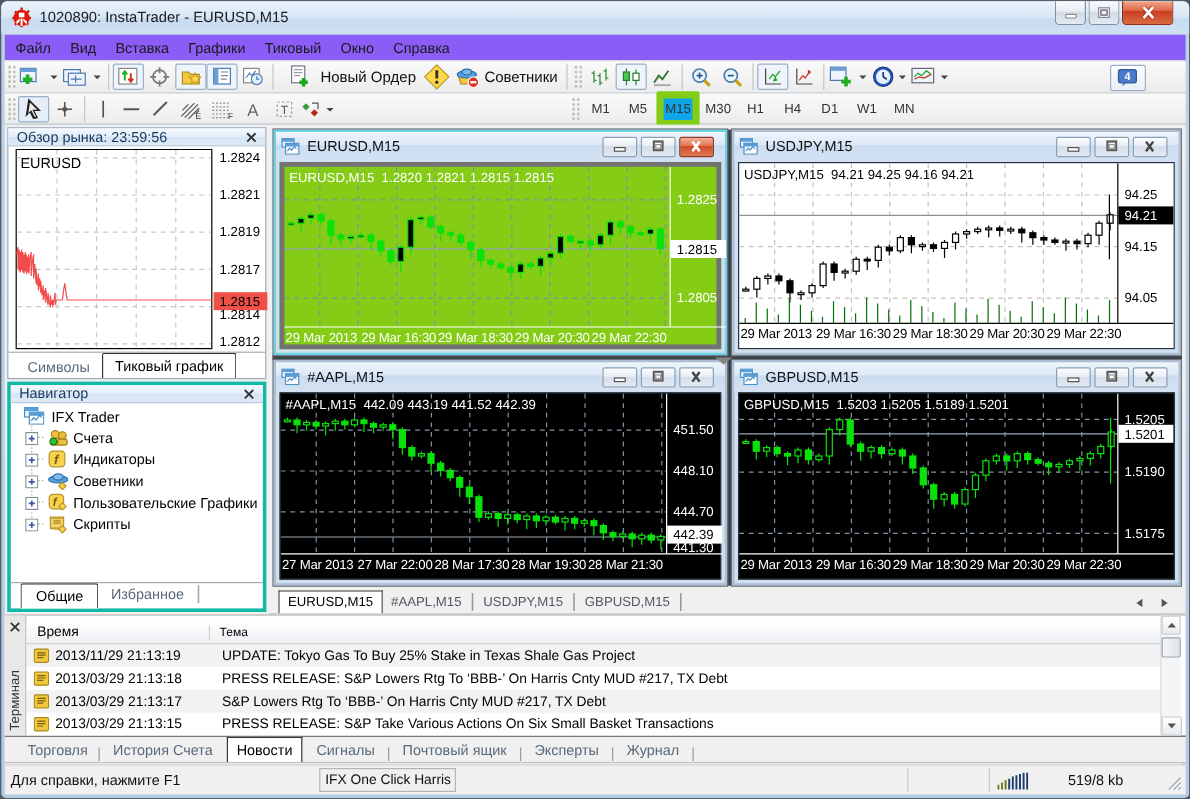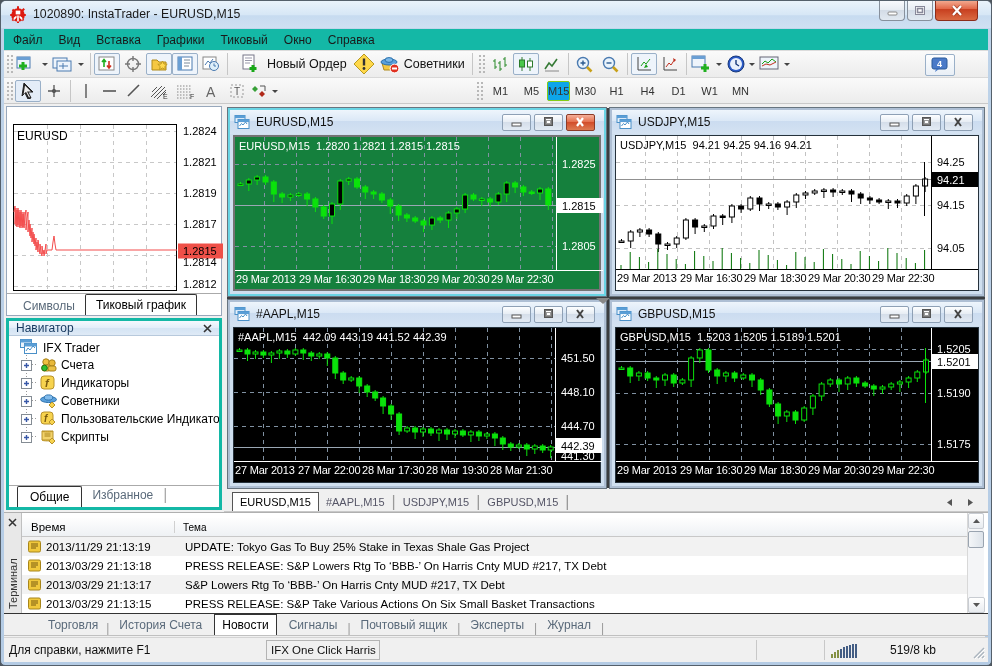--- a/index.html
+++ b/index.html
@@ -57,21 +57,21 @@
       </svg>
     </div>
  <div style="width:43px;height:20px;border:1px solid #8c2c1a;border-top:none;border-radius:0 0 4px 4px;background:linear-gradient(#f2a88e,#e2694a 40%,#c84020 45%,#da6a42);display:flex;align-items:center;justify-content:center">
   <svg width="16" height="13">
         <path d="M4 2l8 9M12 2l-8 9" stroke="#7a2612" stroke-width="4" opacity="0.5"></path>
         <path d="M4 2l8 9M12 2l-8 9" stroke="#fff" stroke-width="2.2"></path>
       </svg>
     </div>
 </div>
 
-<div class="abs" style="left:4px;top:29px;width:984px;height:22px;background:#14b8a6;border-bottom:1px solid #dcdcdc;display:flex;align-items:center;padding-left:1px">
+<div class="abs" style="left:4px;top:29px;width:984px;height:22px;background:#8b5cf6;border-bottom:1px solid #dcdcdc;display:flex;align-items:center;padding-left:1px">
     <span class="mi">Файл</span>
     <span class="mi">Вид</span>
     <span class="mi">Вставка</span>
     <span class="mi">Графики</span>
     <span class="mi">Тиковый</span>
     <span class="mi">Окно</span>
     <span class="mi">Справка</span>
   </div>
 
 <div class="abs" style="left:4px;top:51px;width:984px;height:27px;background:linear-gradient(#fafafa,#ececec);border-bottom:1px solid #d8d8d8;display:flex;align-items:center">
@@ -310,31 +310,35 @@
       </svg>
       <svg width="10" height="8">
         <path d="M2 3l3 3 3-3" fill="#444"></path>
       </svg>
     </div>
 </div>
 <div class="abs" style="left:474px;top:78px;height:25px;display:flex;align-items:center">
     <div class="grip"></div>
     <div class="tf">M1</div>
     <div class="tf">M5</div>
-    <div class="tf" style="border:1px solid #84cc16;background:#0ea5e9;border-radius:2px;width:23px">M15</div>
+    <div class="tf" style="border:6px solid #84cc16;background:#0ea5e9;border-radius:2px;width:36px">M15</div>
     <div class="tf">M30</div>
     <div class="tf">H1</div>
     <div class="tf">H4</div>
     <div class="tf">D1</div>
     <div class="tf">W1</div>
     <div class="tf">MN</div>
   </div>
 <div class="abs" style="left:4px;top:104px;width:981px;height:533px;background:#f0f0f0"></div>
 
 <div class="abs" style="left:6px;top:106px;width:216px;height:210px;background:#fff;border:1px solid #98a8bc">
+ <div class="phead">Обзор рынка: 23:59:56
+   <svg style="margin-left:auto" width="9" height="9">
+        <path d="M1 1l7 7M8 1l-7 7" stroke="#333" stroke-width="1.6"></path>
+      </svg></div>
  <div style="position:absolute;left:0;top:17px;width:222px;height:170px;overflow:hidden">
       <svg width="216" height="170" style="position:absolute;left:0;top:0">
 <rect x="6.5" y="0.5" width="163" height="166" fill="#fff" stroke="#000"></rect>
 <path d="M40.5 1V165" stroke="#c8c8c8" stroke-dasharray="4,4"></path>
         <path d="M73.5 1V165" stroke="#c8c8c8" stroke-dasharray="4,4"></path>
         <path d="M106.5 1V165" stroke="#c8c8c8" stroke-dasharray="4,4"></path>
         <path d="M139.5 1V165" stroke="#c8c8c8" stroke-dasharray="4,4"></path>
         <path d="M7 7.5H169" stroke="#c8c8c8" stroke-dasharray="4,4"></path>
         <path d="M7 38.5H169" stroke="#c8c8c8" stroke-dasharray="4,4"></path>
         <path d="M7 69.5H169" stroke="#c8c8c8" stroke-dasharray="4,4"></path>
@@ -399,21 +403,21 @@
           <rect x="0.5" y="0.5" width="10" height="10" fill="#fff" stroke="#848c94"></rect>
           <path d="M3 5.5h5M5.5 3v5" stroke="#3858a8" stroke-width="1.4"></path>
         </svg><div class="abs" style="left:52px;top:58px;font-size:12px;color:#000;white-space:nowrap">Советники</div><div class="abs" style="left:31px;top:57px"><svg width="17" height="16">
             <ellipse cx="8.5" cy="6.5" rx="8" ry="3" fill="#5aa0dc" stroke="#2a70ac"></ellipse>
             <ellipse cx="8.5" cy="4.5" rx="4.2" ry="2.6" fill="#82bcec" stroke="#2a70ac"></ellipse>
             <path d="M12 9l3 3-3 3-3-3z" fill="#f7d34e" stroke="#b8922a"></path>
           </svg></div>
   <svg class="abs" style="left:12px;top:78px" width="11" height="11">
           <rect x="0.5" y="0.5" width="10" height="10" fill="#fff" stroke="#848c94"></rect>
           <path d="M3 5.5h5M5.5 3v5" stroke="#3858a8" stroke-width="1.4"></path>
-        </svg><div class="abs" style="left:52px;top:76px;font-size:12px;color:#000;white-space:nowrap">Пользовательские Индикато</div><div class="abs" style="left:31px;top:75px"><svg width="17" height="16">
+        </svg><div class="abs" style="left:52px;top:76px;font-size:12px;color:#000;white-space:nowrap">Пользовательские Графики</div><div class="abs" style="left:31px;top:75px"><svg width="17" height="16">
             <rect x="1" y="1" width="12" height="12" rx="3" fill="#f7d34e" stroke="#b8922a"></rect>
             <text x="4" y="11" font-size="10" font-style="italic" font-weight="bold" fill="#7a5a10">f</text>
             <path d="M12 8l3 3-3 3-3-3z" fill="#f7d34e" stroke="#b8922a"></path>
           </svg></div>
   <svg class="abs" style="left:12px;top:96px" width="11" height="11">
           <rect x="0.5" y="0.5" width="10" height="10" fill="#fff" stroke="#848c94"></rect>
           <path d="M3 5.5h5M5.5 3v5" stroke="#3858a8" stroke-width="1.4"></path>
         </svg><div class="abs" style="left:52px;top:94px;font-size:12px;color:#000;white-space:nowrap">Скрипты</div><div class="abs" style="left:31px;top:93px"><svg width="17" height="16">
             <path d="M2 2h11v9H2z" fill="#f2d26a" stroke="#b8922a"></path>
             <path d="M2 2c0 1.2 11 1.2 11 0M2 11c0 1.2 11 1.2 11 0" fill="#e8bc3c" stroke="#b8922a"></path>
@@ -454,21 +458,21 @@
             <rect x="8.5" y="5.5" width="4" height="3" fill="none" stroke="#999"></rect>
           </svg>
         </div>
       <div class="wbtn cls">
           <svg width="21" height="14" viewBox="0 0 21 14">
             <path d="M7 3l6 8M13 3l-6 8" stroke="#fff" stroke-width="2.2"></path>
           </svg>
         </div>
     </div>
   </div>
-  <div style="position:absolute;left:3px;top:25px;right:3px;bottom:3px;border:2px solid #737373;background:#15803d">
+  <div style="position:absolute;left:3px;top:25px;right:3px;bottom:3px;border:4px solid #737373;background:#84cc16">
     <svg width="368" height="159" style="position:absolute;left:0;top:0">
 <path d="M29.5 0V133" stroke="#8091a2" stroke-dasharray="4,4"></path>
         <path d="M61.5 0V133" stroke="#8091a2" stroke-dasharray="4,4"></path>
         <path d="M93.5 0V133" stroke="#8091a2" stroke-dasharray="4,4"></path>
         <path d="M125.5 0V133" stroke="#8091a2" stroke-dasharray="4,4"></path>
         <path d="M157.5 0V133" stroke="#8091a2" stroke-dasharray="4,4"></path>
         <path d="M189.5 0V133" stroke="#8091a2" stroke-dasharray="4,4"></path>
         <path d="M221.5 0V133" stroke="#8091a2" stroke-dasharray="4,4"></path>
         <path d="M253.5 0V133" stroke="#8091a2" stroke-dasharray="4,4"></path>
         <path d="M285.5 0V133" stroke="#8091a2" stroke-dasharray="4,4"></path>
@@ -1087,21 +1091,21 @@
   <div style="height:17px;margin-top:2px;border:1px solid #9aa4b0;border-radius:2px;background:linear-gradient(90deg,#f4f6f8,#dde3ea)"></div>
   <div style="position:absolute;bottom:0;width:17px;height:16px;display:flex;align-items:center;justify-content:center;border:1px solid #c8ccd2;border-radius:2px;background:linear-gradient(#fff,#e8ebef)">
         <svg width="9" height="6">
           <path d="M1 1l3.5 4L8 1z" fill="#555"></path>
         </svg>
       </div>
  </div>
 </div>
 
 <div class="abs" style="left:4px;top:614px;width:984px;height:22px;background:#f0f0f0;border-bottom:1px solid #c0c0c0;display:flex;align-items:flex-end;font-size:12px;color:#5a6a7a">
- <span style="padding:3px 8px;margin-left:36px">Торговля</span>
+ <span style="padding:3px 8px;margin-left:11px">Торговля</span>
     <span style="color:#999">|</span>
  <span style="padding:3px 10px">История Счета</span>
  <span style="background:#fff;border:1px solid #333;border-bottom:none;color:#000;padding:3px 7px;margin:0 2px">Новости</span>
  <span style="padding:3px 10px">Сигналы</span>
     <span style="color:#999">|</span>
  <span style="padding:3px 10px">Почтовый ящик</span>
     <span style="color:#999">|</span>
  <span style="padding:3px 10px">Эксперты</span>
     <span style="color:#999">|</span>
  <span style="padding:3px 10px">Журнал</span>

